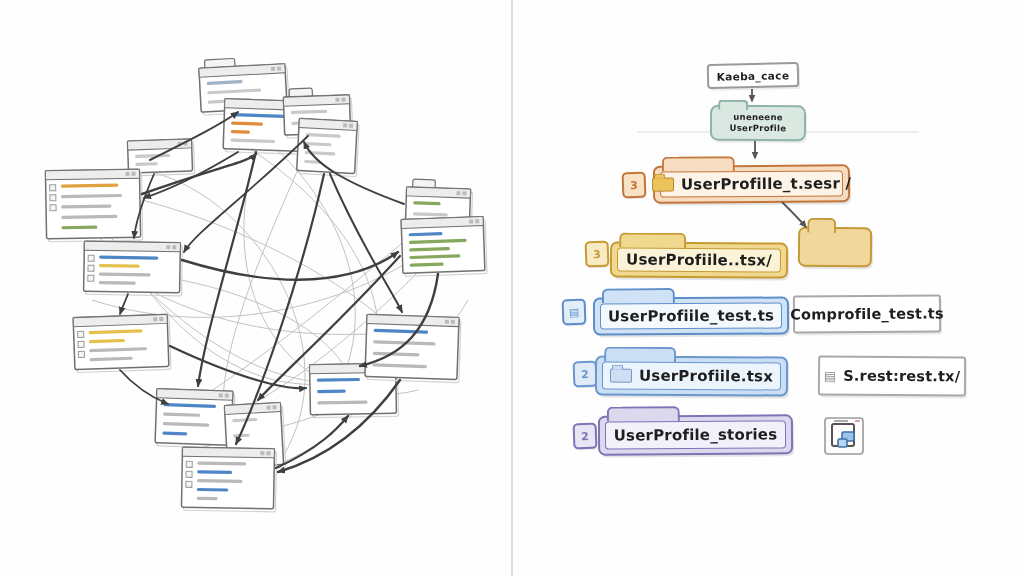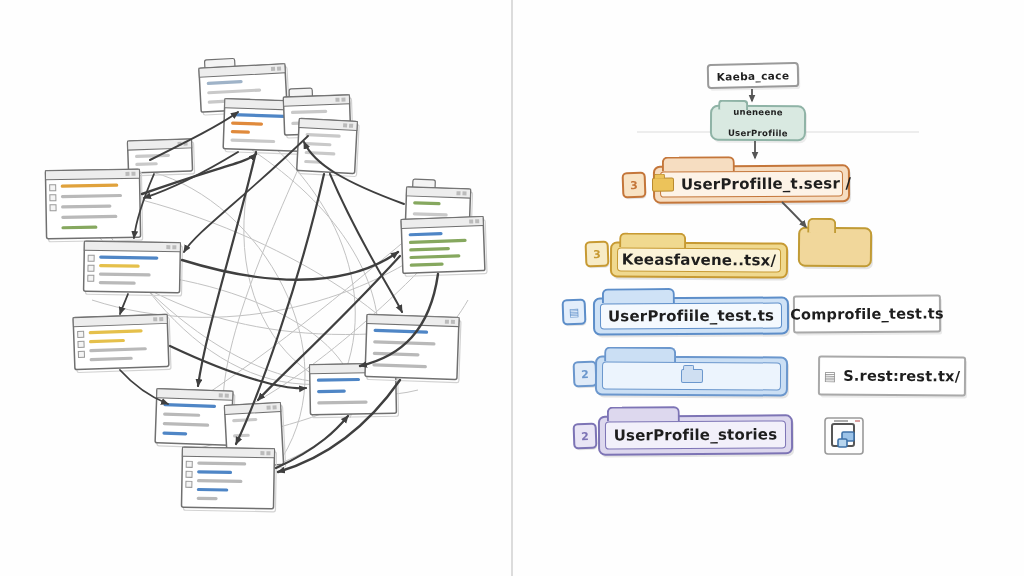--- a/index.html
+++ b/index.html
@@ -16,21 +16,21 @@
   .divider{position:absolute;left:511px;top:0;width:2px;height:576px;}
   
   .right-panel{position:absolute;left:512px;top:0;width:512px;height:576px;}
   .guide-line{position:absolute;left:125px;top:131px;width:282px;height:2px;opacity:.8;}
   .flow-box{
     position:absolute;border:2px solid;border-radius:4px;
     display:flex;flex-direction:column;align-items:center;justify-content:center;
     background:#fff;box-shadow:2px 3px 0 -1px rgba(0,0,0,.07);
   }
   .flow-root{left:195px;top:63px;width:92px;height:25px;transform:rotate(-1.2deg);font-size:10.5px;font-weight:700;letter-spacing:.4px;}
-  .flow-store{left:198px;top:105px;width:96px;height:36px;border-radius:8px;transform:rotate(.4deg);font-size:8.5px;font-weight:700;line-height:1.25;letter-spacing:.3px;justify-content:space-between;}
+  .flow-store{left:198px;top:105px;width:96px;height:36px;border-radius:8px;transform:rotate(.4deg);font-size:8.5px;font-weight:700;line-height:1.25;letter-spacing:.3px;}
   .flow-store::before{content:"";position:absolute;top:-7px;left:6px;width:26px;height:8px;background:inherit;border:2px solid;border-color:inherit;border-bottom:none;border-radius:4px 4px 0 0;}
   .mini-icon{
     position:absolute;width:24px;height:26px;border:2px solid var(--border);
     border-radius:5px;background:var(--fill);
     display:flex;align-items:center;justify-content:center;
     font-size:11px;font-weight:700;color:var(--border);
     box-shadow:1px 2px 0 -1px rgba(0,0,0,.1);transform:rotate(-2deg);
   }
   .folder{
     position:absolute;border:2.5px solid var(--border);background:var(--fill);
@@ -291,49 +291,50 @@
   <div class="right-panel">
 
     <div class="guide-line" style="background: rgb(233, 233, 233);"></div>
 
     <div class="flow-box flow-root" style="background: rgb(254, 254, 254); border-color: rgb(154, 154, 154);">
       <span>Kaeba_cace</span>
     </div>
 
     <div class="flow-box flow-store" style="background: rgb(217, 233, 225); border-color: rgb(143, 179, 166);">
       <span>uneneene</span>
-      <span>UserProfiile</span>
+      <span>UserProfile</span>
     </div>
 
     <span class="mini-icon" style="left: 110px; top: 172px; --border: #c4763a; --fill: #f8e3c4;">3</span>
     <div class="folder" style="left: 141px; top: 165px; width: 197px; height: 38px; transform: rotate(-0.4deg); --border: #c4763a; --fill: #f6ddc1; --inner: #fdf3e7;">
       <span class="inner">
         <span class="folder-glyph" style="--gfill: #ecc35a; --gborder: #b98a2e;"></span>
         <span>UserProfille_t.sesr /</span>
       </span>
     </div>
 
     <span class="mini-icon" style="left: 73px; top: 241px; --border: #c79a33; --fill: #f7ebc6;">3</span>
     <div class="folder" style="left: 98px; top: 242px; width: 178px; height: 36px; transform: rotate(0.4deg); --border: #c79a33; --fill: #f0d98f; --inner: #fbf3d8;">
       <span class="inner">
-        <span>Keeasfavene..tsx/</span>
+        <span>UserProfiile..tsx/</span>
       </span>
     </div>
 
     <span class="mini-icon" style="left: 50px; top: 299px; --border: #5d8ec9; --fill: #e3eefb;">▤</span>
     <div class="folder" style="left: 81px; top: 297px; width: 196px; height: 38px; transform: rotate(-0.3deg); --border: #5d8ec9; --fill: #cfe2f6; --inner: #f4f9fe;">
       <span class="inner">
         <span>UserProfiile_test.ts</span>
       </span>
     </div>
 
     <span class="mini-icon" style="left: 61px; top: 361px; --border: #6b97cd; --fill: #e0ebf8;">2</span>
     <div class="folder" style="left: 83px; top: 356px; width: 193px; height: 40px; transform: rotate(0.3deg); --border: #6b97cd; --fill: #cbdff4; --inner: #ecf4fd;">
       <span class="inner">
         <span class="folder-glyph" style="--gfill: #cfdff2; --gborder: #6b97cd;"></span>
+        <span>UserProfiile.tsx</span>
       </span>
     </div>
 
     <span class="mini-icon" style="left: 61px; top: 423px; --border: #7d74b5; --fill: #e9e5f5;">2</span>
     <div class="folder" style="left: 86px; top: 415px; width: 195px; height: 40px; transform: rotate(-0.4deg); --border: #7d74b5; --fill: #ddd8ee; --inner: #f2f0fa;">
       <span class="inner">
         <span>UserProfile_stories</span>
       </span>
     </div>
 

